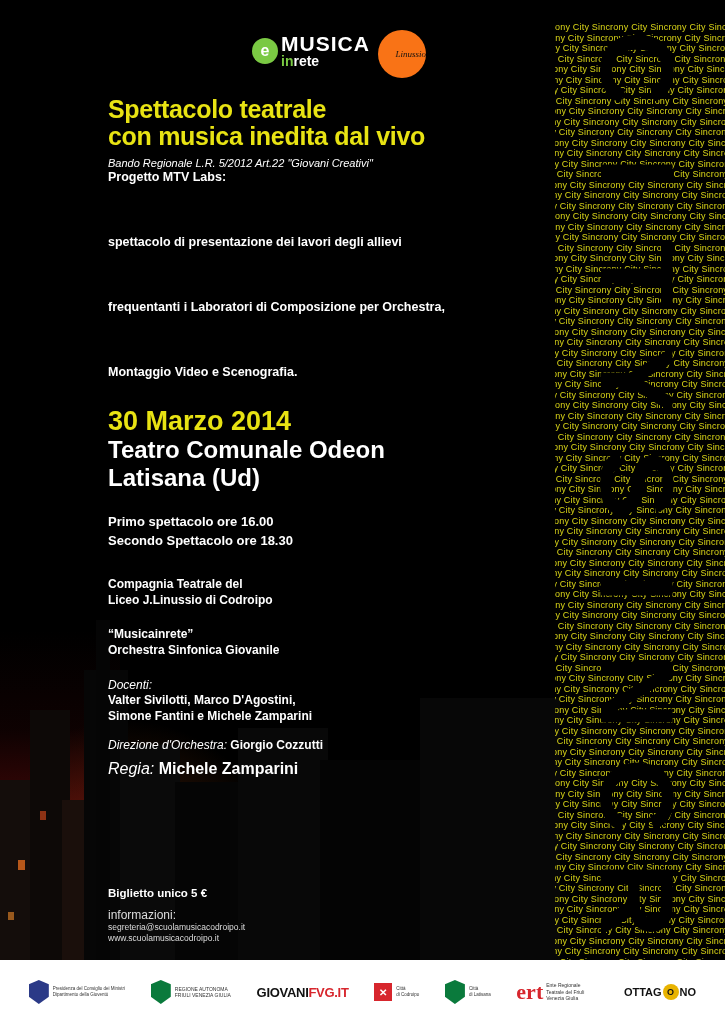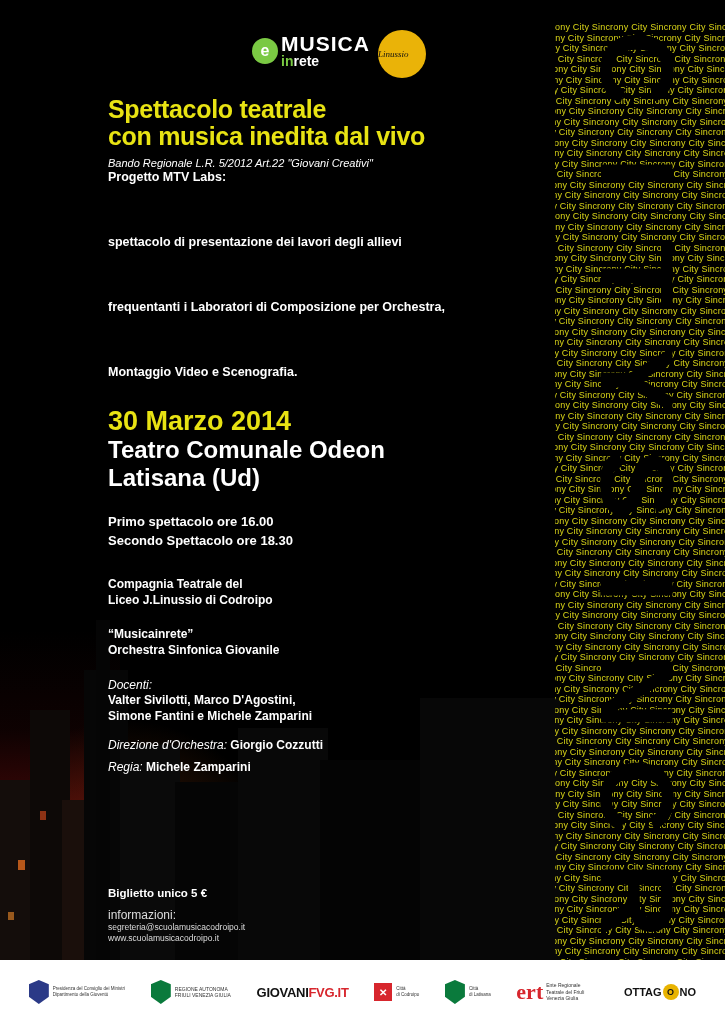--- a/index.html
+++ b/index.html
@@ -81,40 +81,40 @@
     width: 26px; height: 26px; border-radius: 50%; background: #7ac943;
     display: flex; align-items: center; justify-content: center; color: #fff; font-weight: bold; font-size: 16px;
     margin-right: 3px;
   }
   .logo-musica .mword { color: #fff; font-weight: bold; font-size: 21px; letter-spacing: 1px; line-height: 20px; }
   .logo-musica .sub { font-size: 14px; font-weight: bold; line-height: 14px; }
   .logo-musica .sub .in { color: #7ac943; }
   .logo-musica .sub .rete { color: #fff; }
   .logo-linussio {
     position: absolute; left: 278px; top: 0px; width: 48px; height: 48px; border-radius: 50%;
-    background: #eab308; color: #111; display: flex; align-items: center; justify-content: flex-start;
+    background: #f97316; color: #111; display: flex; align-items: center; justify-content: flex-end;
     font-size: 9px; font-style: italic; font-family: "Liberation Serif", serif;
   }
 
   
   .copy { position: absolute; left: 108px; top: 96px; width: 420px; color: #fff; }
   .t1 { font-size: 25px; font-weight: bold; color: #e8e313; line-height: 27px; letter-spacing: -0.3px; }
   .t2 { font-size: 11px; font-style: italic; color: #fff; margin-top: 7px; }
   .t3 { font-size: 12.5px; font-weight: bold; margin-top: 0; line-height: 17px; }
   .t3b { font-size: 12.5px; line-height: 17px; font-weight: bold; margin-top: 48px; }
   .date { font-size: 27px; font-weight: bold; color: #e8e313; line-height: 29px; margin-top: 26px; }
   .venue { font-size: 24px; font-weight: bold; color: #fff; line-height: 28px; }
   .shows { font-size: 13px; font-weight: bold; margin-top: 20px; line-height: 19px; }
   .blk { margin-top: 26px; font-size: 12px; font-weight: bold; line-height: 16px; }
   .blk2 { margin-top: 18px; font-size: 12px; font-weight: bold; line-height: 16px; }
   .doc-label { margin-top: 20px; font-size: 12px; font-style: italic; }
   .doc-names { font-size: 12px; font-weight: bold; line-height: 16px; }
   .dir { margin-top: 14px; font-size: 12px; font-style: italic; }
   .dir b { font-style: normal; }
-  .regia { margin-top: 8px; font-size: 12px; font-style: italic; }
+  .regia { margin-top: 8px; font-size: 16px; font-style: italic; }
   .regia b { font-style: normal; }
 
   
   .info { position: absolute; left: 108px; bottom: 80px; color: #fff; }
   .info .price { font-size: 11.5px; font-weight: bold; }
   .info .lbl { font-size: 12px; margin-top: 9px; color: #ddd; }
   .info .mail { font-size: 8.5px; color: #ddd; line-height: 11px; }
 
   
   .footer {

